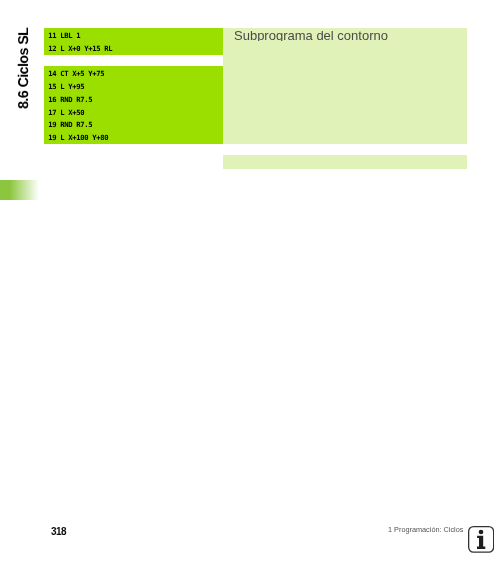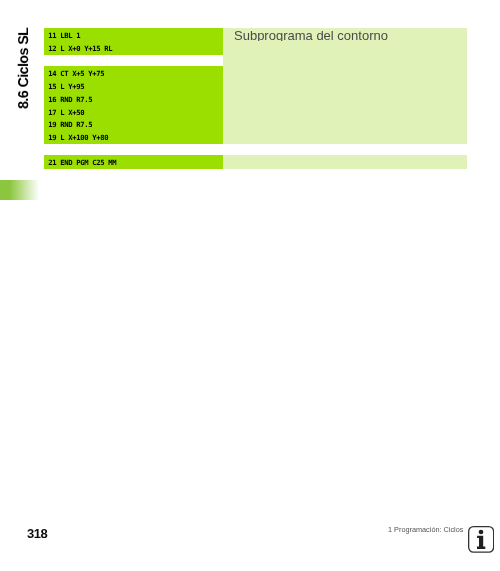--- a/index.html
+++ b/index.html
@@ -72,22 +72,22 @@
     font-size:13px;
     color:#4a4a4a;
     display:flex; align-items:center;
     box-sizing:border-box;
     padding-left:11.5px;
   }
 
   
   .page-number {
     position:absolute;
-    left:27px; top:525.9px;
-    font-size:13px; font-weight:bold; color:#0d0d0d;
+    left:51px; top:525.9px;
+    font-size:10px; font-weight:bold; color:#0d0d0d;
     letter-spacing:-0.5px;
     font-family:"Liberation Sans", sans-serif;
   }
   .footer-caption {
     position:absolute;
     right:36.5px; top:525.4px;
     font-size:7.3px; color:#555555;
     font-family:"Liberation Sans", sans-serif;
     white-space:nowrap;
   }
@@ -154,21 +154,20 @@
           <span></span>
         </div>
       </div>
       <div class="trow" style="top: 101.68px;">
         <div class="col-code"><span>19 L X+100 Y+80</span></div>
         <div class="col-desc">
           <span></span>
         </div>
       </div>
       <div class="trow" style="top: 127.1px;">
-        <div class="col-code"><span>21 END PGM C25 MM</span></div>
         <div class="col-desc">
           <span></span>
         </div>
       </div>
     </div>
 
   <div class="page-number">318</div>
   <div class="footer-caption">1 Programación: Ciclos</div>
 
   <div class="info-icon">

